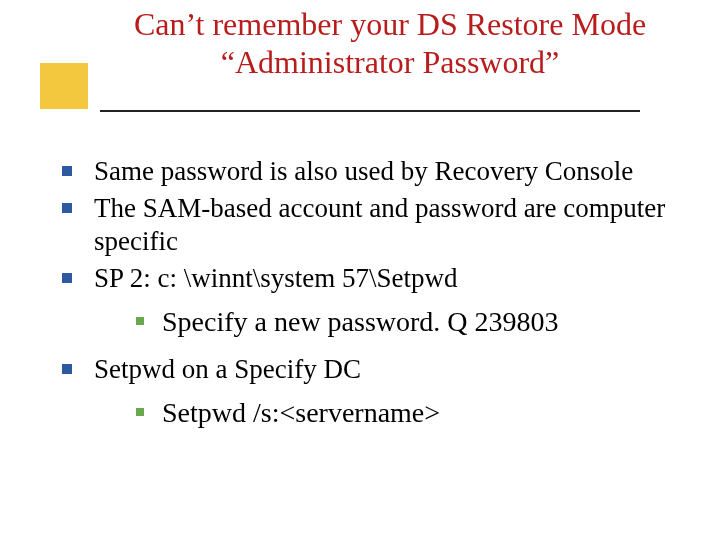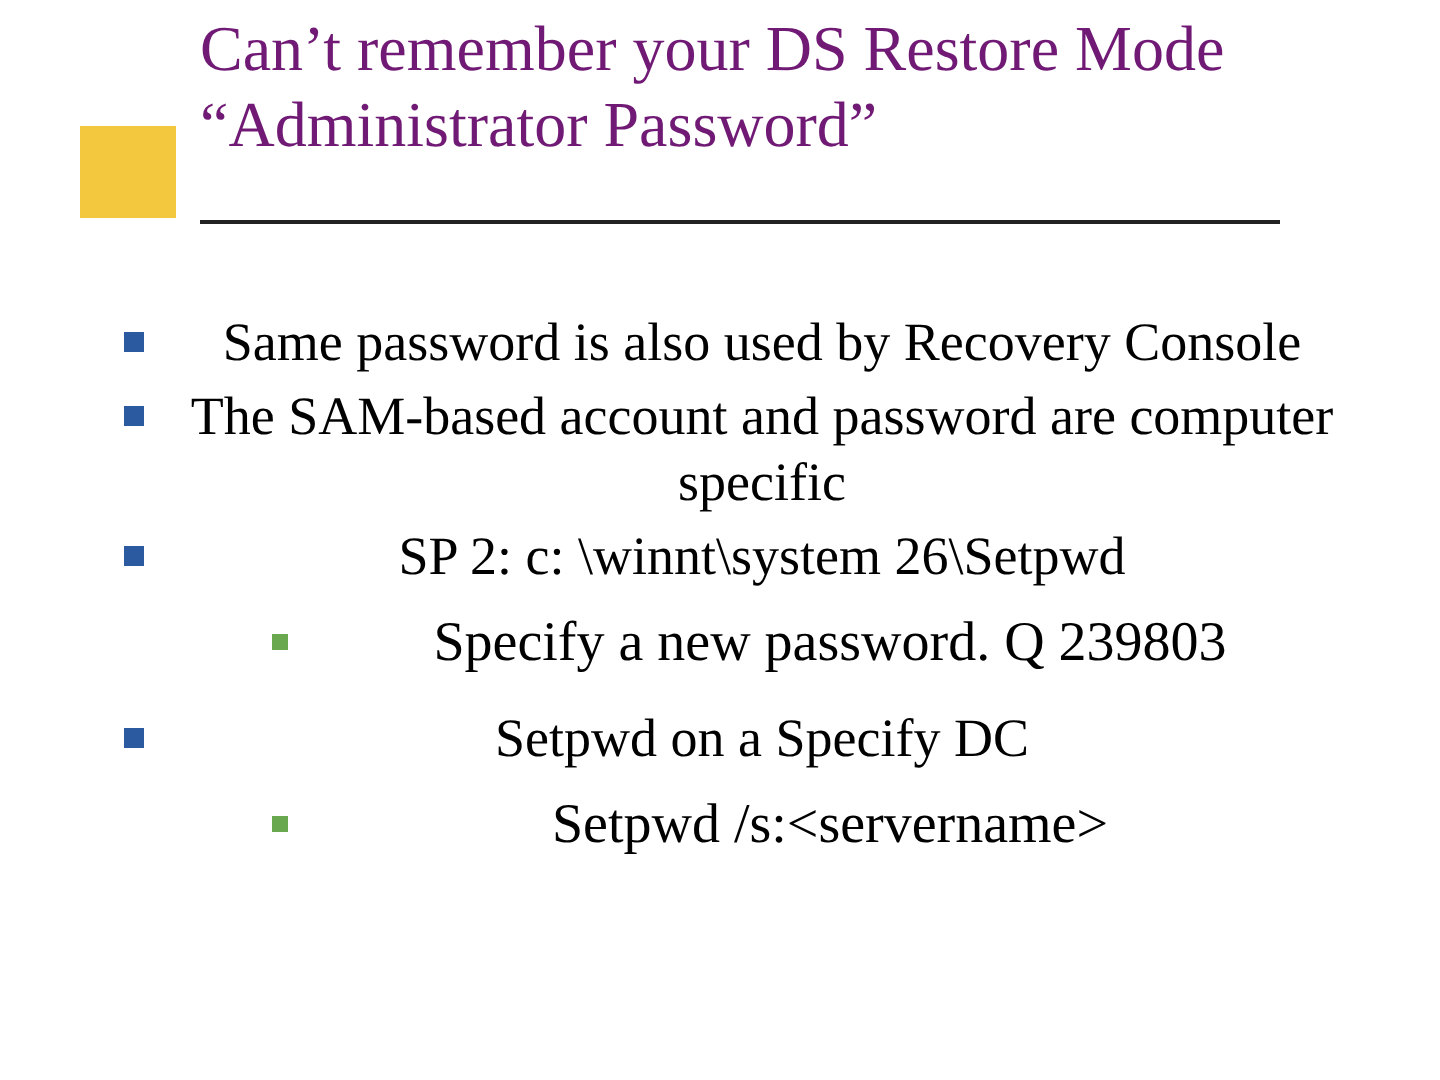--- a/index.html
+++ b/index.html
@@ -26,21 +26,22 @@
     height: 46px;
     background: #f3c73e; 
   }
   .title {
     position: absolute;
     left: 100px;
     top: 5px;
     width: 580px;
     font-size: 32px;
     line-height: 1.2;
-    color: #701a75;
+    color: #b91c1c;
+    text-align: center;
   }
   .title-rule {
     position: absolute;
     left: 100px;
     top: 110px;
     width: 540px;
     height: 0;
     border-top: 2px solid #222;
   }
   .body {
@@ -53,21 +54,20 @@
   }
   ul.bullets {
     list-style: none;
     margin: 0;
     padding: 0;
   }
   ul.bullets > li {
     position: relative;
     padding-left: 36px;
     margin: 0 0 4px 0;
-    text-align: center;
   }
   ul.bullets > li::before {
     content: "";
     position: absolute;
     left: 4px;
     top: 0.42em;
     width: 10px;
     height: 10px;
     background: #2b5aa0;
   }
@@ -106,21 +106,21 @@
 
       <li>
         <span>Same password is also used by Recovery Console</span>
       </li>
 
       <li>
         <span>The SAM-based account and password are computer specific</span>
       </li>
 
       <li>
-        <span>SP 2: c: \winnt\system 26\Setpwd</span>
+        <span>SP 2: c: \winnt\system 57\Setpwd</span>
         <ul class="sub">
           <li>
             <span>Specify a new password.  Q 239803</span>
           </li>
         </ul>
       </li>
 
       <li>
         <span>Setpwd on a Specify DC</span>
         <ul class="sub">

